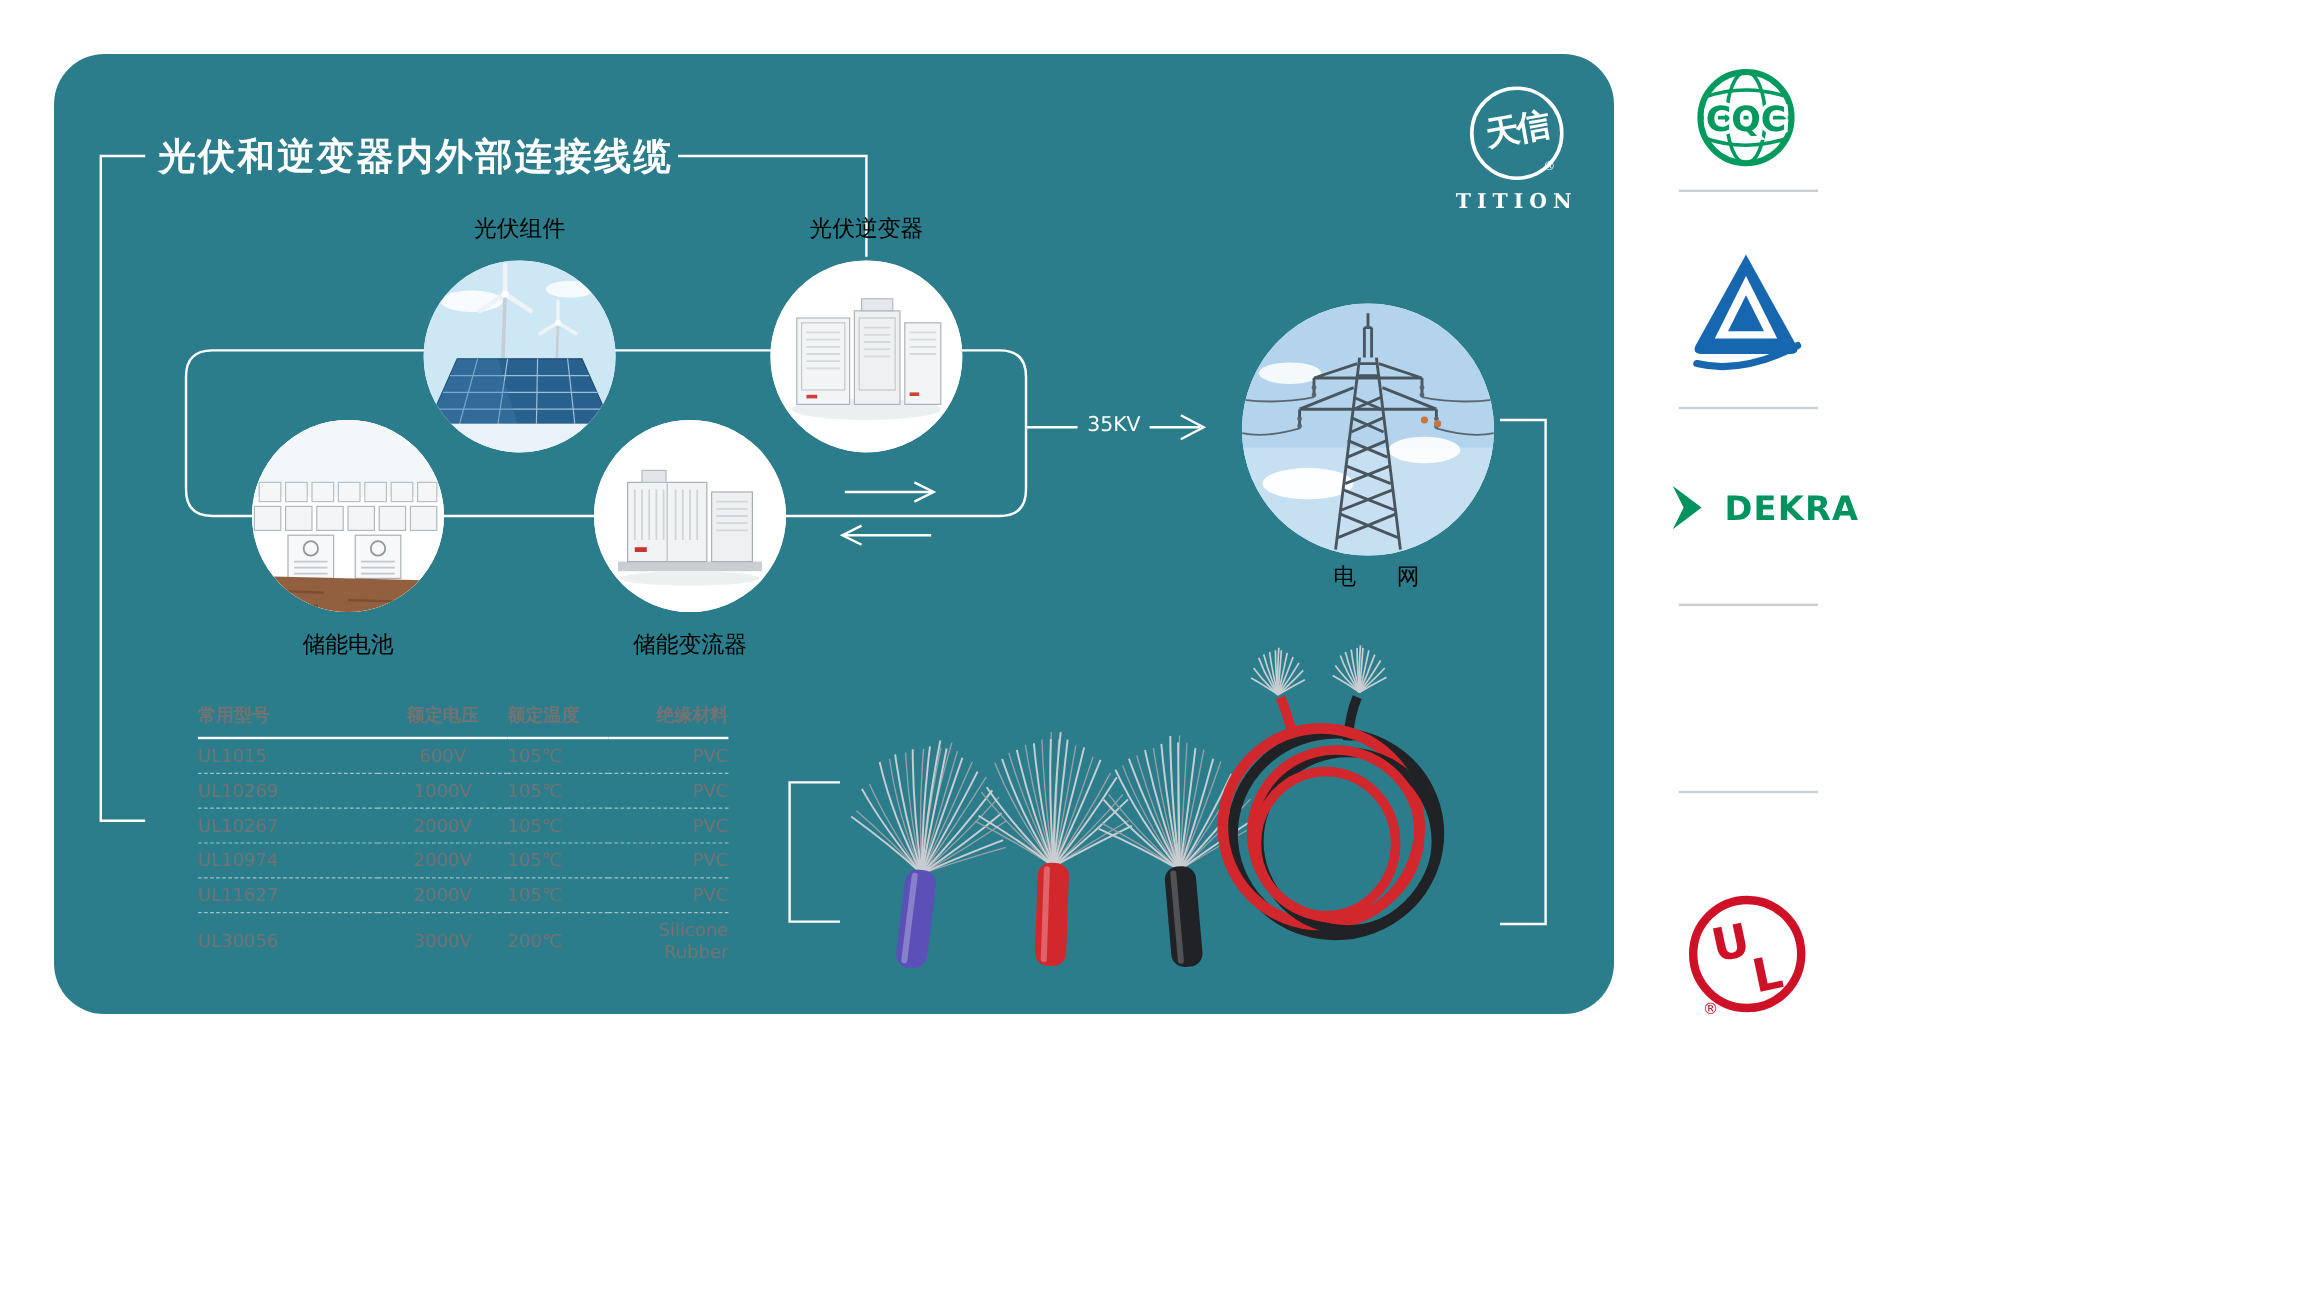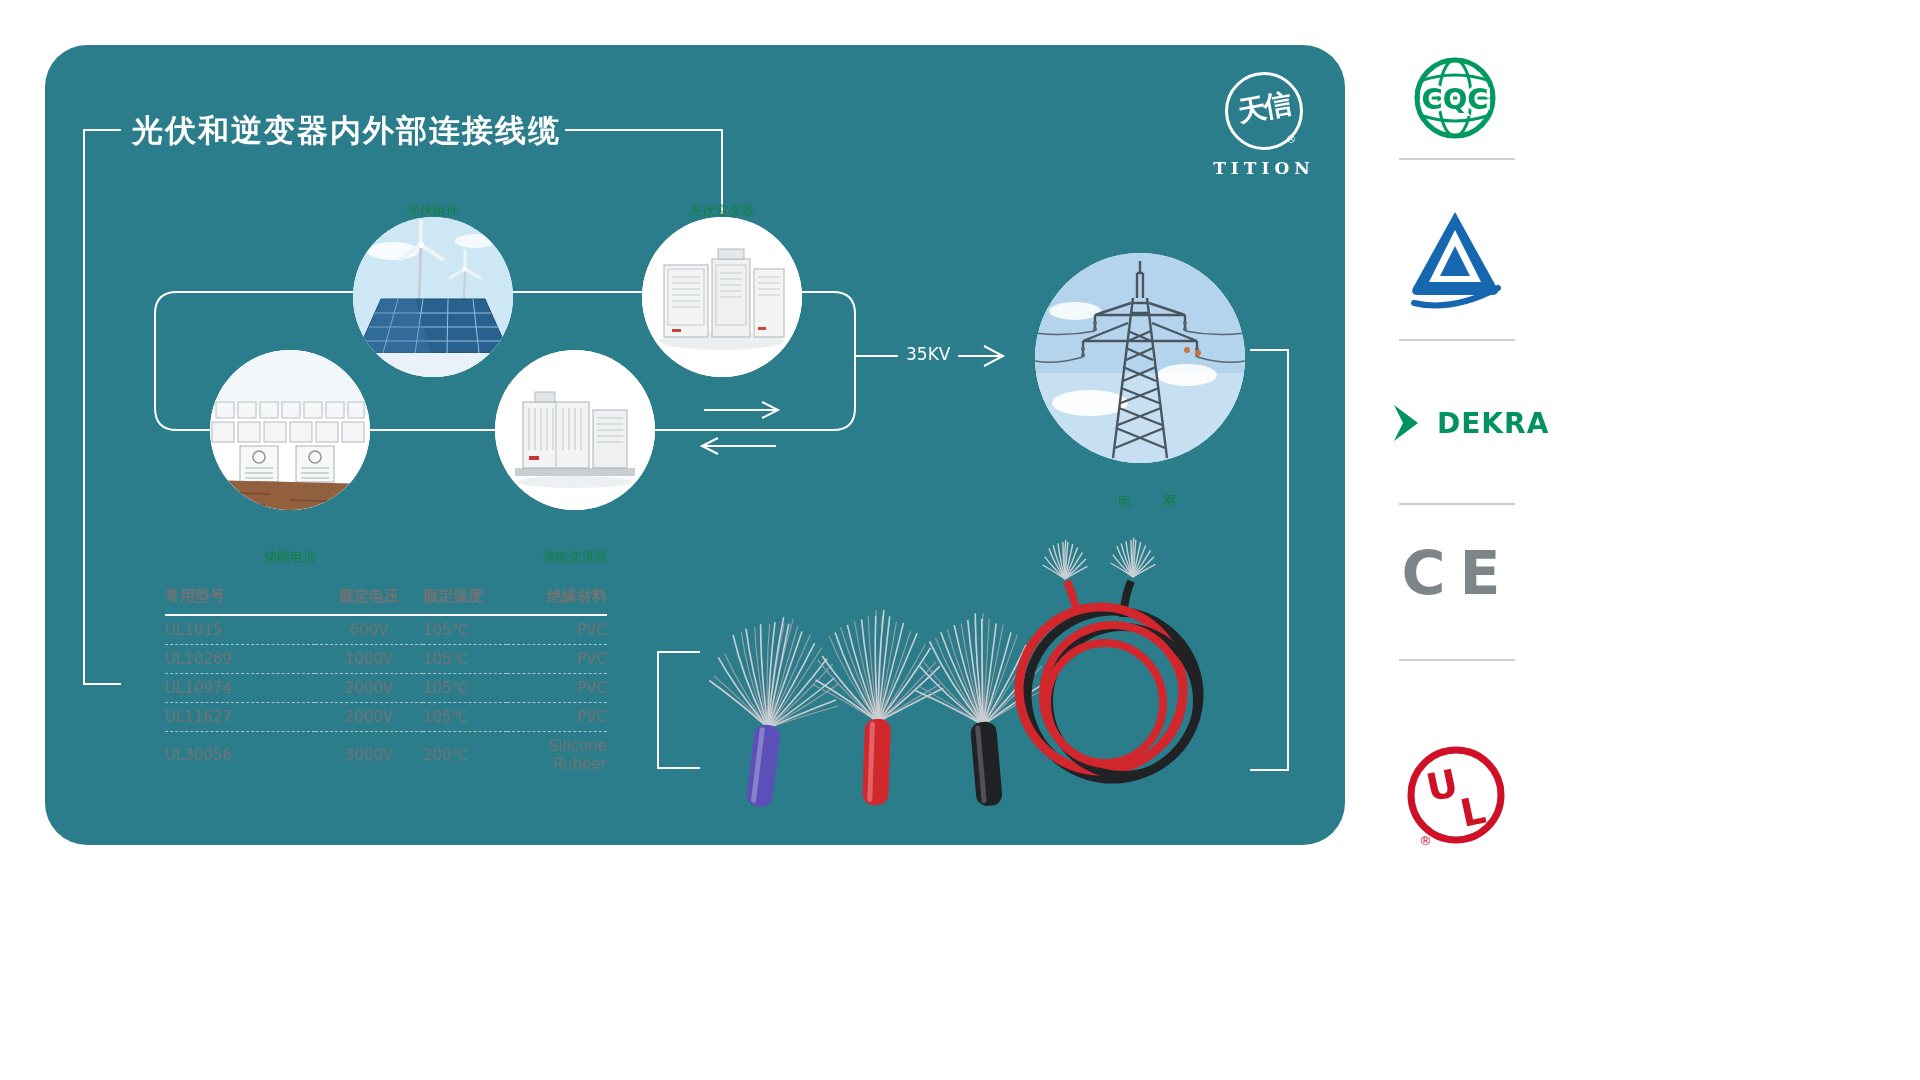--- a/index.html
+++ b/index.html
@@ -5,21 +5,21 @@
   html,body{margin:0;padding:0;background:#fff;}
   .stage{position:relative;width:1920px;height:988px;background:#fff;overflow:hidden;
          font-family:"DejaVu Sans","Liberation Sans",sans-serif;}
   .panel{position:absolute;left:45px;top:45px;width:1300px;height:800px;
          background:var(--panel,#2b7d8b);border-radius:42px;}
   svg{overflow:visible;}
   .connectors{position:absolute;left:0;top:0;pointer-events:none;}
   .title{position:absolute;left:132px;top:110px;color:#fff;font-size:31px;font-weight:bold;letter-spacing:2px;}
   .node{position:absolute;border-radius:50%;overflow:hidden;background:#fff;}
   .node svg{display:block;}
-  .node-label{position:absolute;color:#15803d;font-size:13px;text-align:center;margin-top:24px;}
+  .node-label{position:absolute;color:#000000;font-size:19px;text-align:center;}
   .grid-label{letter-spacing:14px;padding-left:14px;}
   .kv-label{position:absolute;left:898px;top:344px;color:#fff;font-size:17px;
             background:var(--panel,#2b7d8b);padding:0 8px;}
   .spec-table{position:absolute;left:165px;top:583px;width:442px;border-collapse:collapse;
               color:#737373;font-size:15px;}
   .spec-table th{padding:4px 0 8px;border-bottom:2px solid #fff;font-weight:bold;}
   .spec-table td{padding:5px 0;}
   .spec-table tbody tr + tr td{border-top:1px dashed rgba(255,255,255,.55);}
   .col0{text-align:left;} .col1{text-align:center;} .col2{text-align:left;} .col3{text-align:right;}
   .brand{position:absolute;left:1200px;top:72px;width:128px;text-align:center;color:#fff;}
@@ -220,20 +220,26 @@
           <td class="col2">105℃</td>
           <td class="col3">PVC</td>
         </tr>
         <tr>
           <td class="col0">UL10269</td>
           <td class="col1">1000V</td>
           <td class="col2">105℃</td>
           <td class="col3">PVC</td>
         </tr>
         <tr>
+          <td class="col0">UL10267</td>
+          <td class="col1">2000V</td>
+          <td class="col2">105℃</td>
+          <td class="col3">PVC</td>
+        </tr>
+        <tr>
           <td class="col0">UL10974</td>
           <td class="col1">2000V</td>
           <td class="col2">105℃</td>
           <td class="col3">PVC</td>
         </tr>
         <tr>
           <td class="col0">UL11627</td>
           <td class="col1">2000V</td>
           <td class="col2">105℃</td>
           <td class="col3">PVC</td>
@@ -316,23 +322,20 @@
 
   <div class="cert dekra">
     <svg width="30" height="42" viewBox="0 0 30 42">
       <path d="M3 3 L27 21 L3 39 L12 21 Z" style="fill:var(--dekra-green,#00935f)"></path>
     </svg>
     <span class="dekra-text">DEKRA</span>
   </div>
 
   <div class="divider" style="top:503px"></div>
 
-  <div class="cert ce">
-    <span class="ce-text">CE</span>
-  </div>
 
   <div class="divider" style="top:659px"></div>
 
   <svg class="cert" style="left:1403px;top:744px" width="106" height="106" viewBox="0 0 106 106">
     <circle cx="53" cy="51" r="45" fill="#fff" style="stroke:var(--ul-red,#ce1126)" stroke-width="7"></circle>
     <g transform="rotate(-12 53 51)" font-weight="bold" font-size="38" style="fill:var(--ul-red,#ce1126)">
       <text x="26" y="52">U</text>
       <text x="54" y="84">L</text>
     </g>
     <text x="16" y="101" font-size="13" style="fill:var(--ul-red,#ce1126)">®</text>

